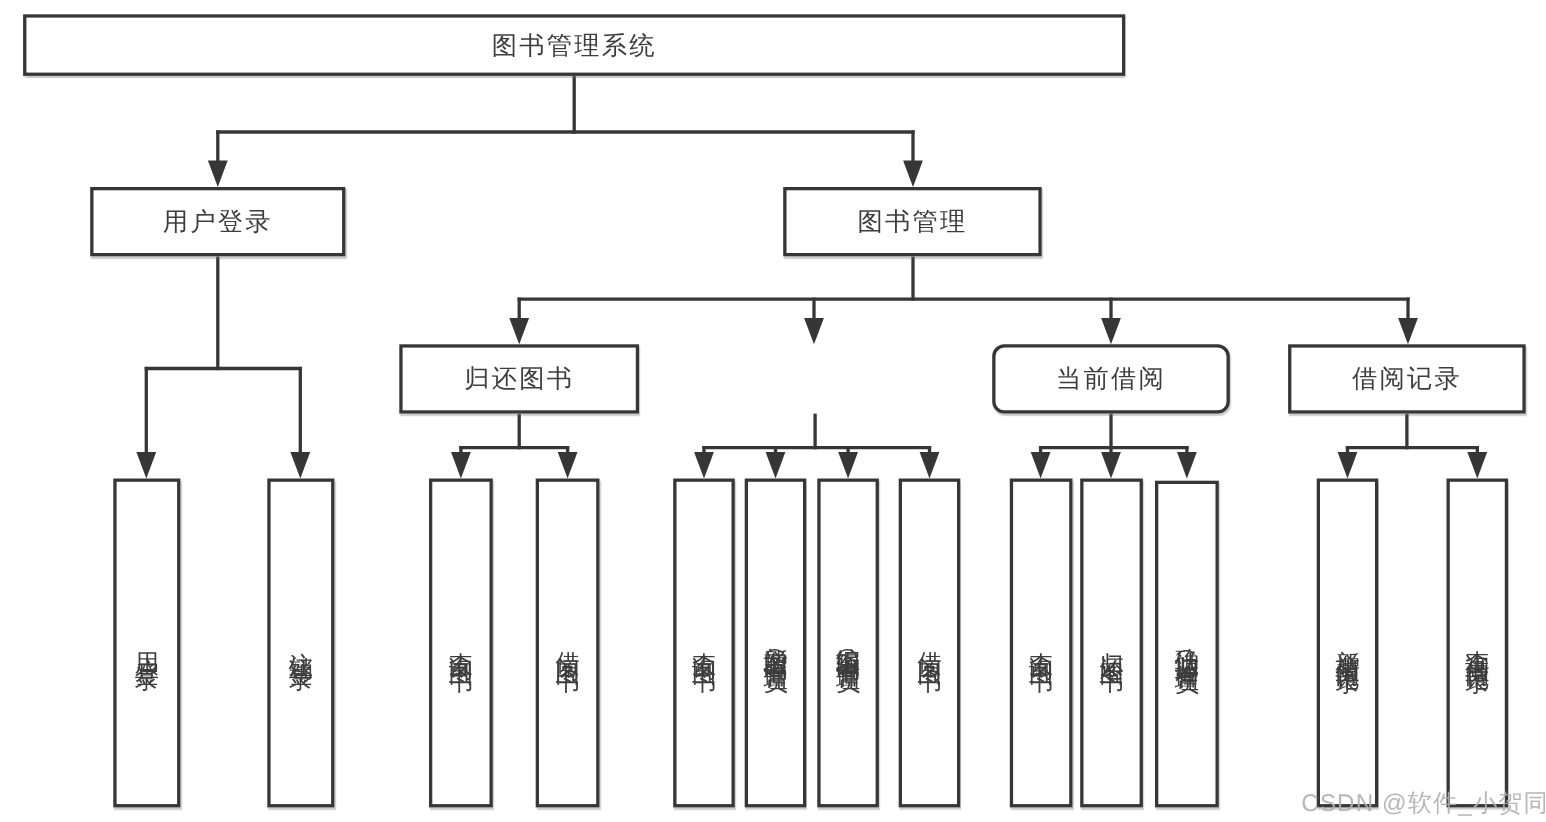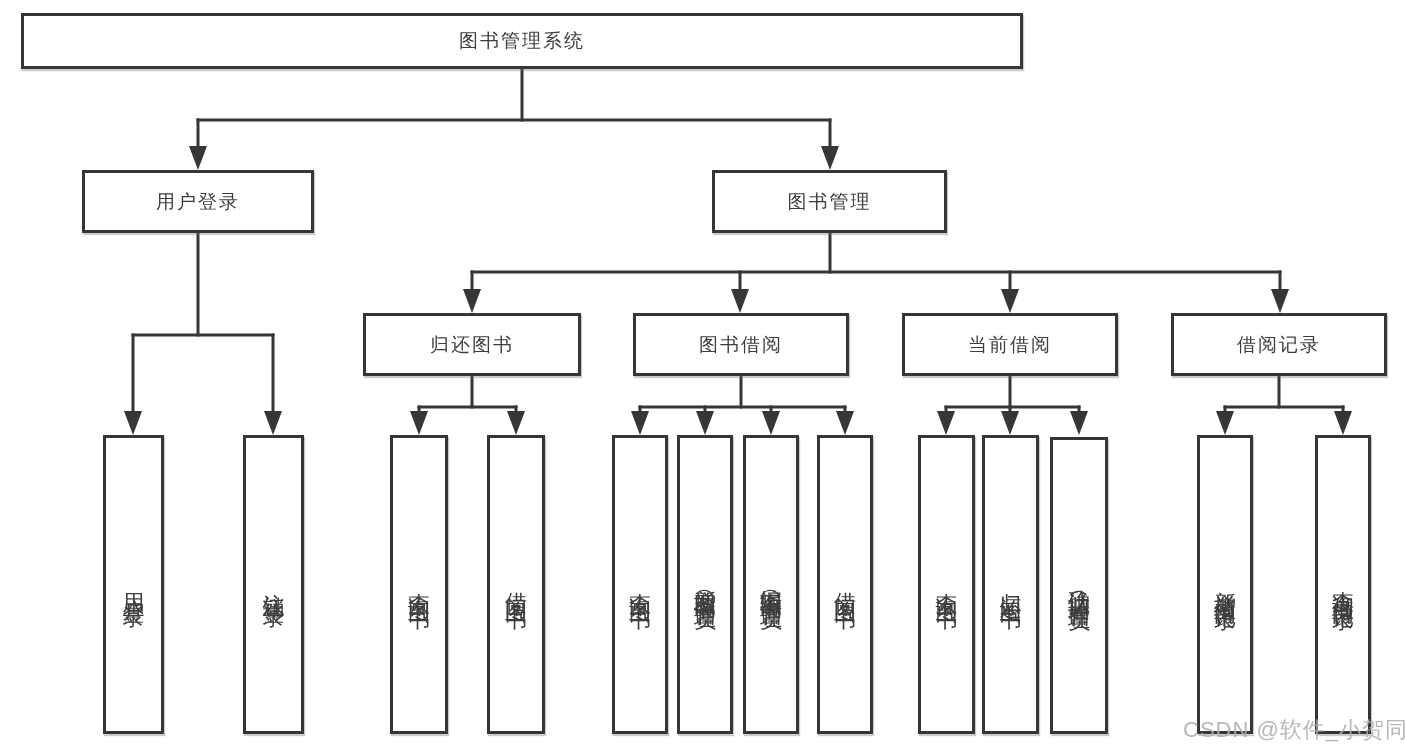--- a/index.html
+++ b/index.html
@@ -27,21 +27,21 @@
     box-sizing: border-box;
     border: 3px solid #363636;
     background: #ffffff;
     color: #3d3d3d;
     display: flex;
     align-items: center;
     justify-content: center;
     box-shadow: 1px 2px 1px rgba(110,110,110,0.35);
   }
   .h-node {
-    font-size: 19px;
+    font-size: 23px;
     letter-spacing: 2px;
     white-space: nowrap;
   }
   .v-node {
     writing-mode: vertical-rl;
     text-orientation: mixed;
     font-size: 22px;
     letter-spacing: 5px;
     line-height: 1;
   }
@@ -146,24 +146,21 @@
   <div class="node h-node" style="left:82px; top:170px; width:232px; height:63px;">
     <span>用户登录</span>
   </div>
   <div class="node h-node" style="left:712px; top:170px; width:235px; height:63px;font-family:Liberation Serif, serif;">
     <span>图书管理</span>
   </div>
 
   <div class="node h-node" style="left:363px; top:313px; width:218px; height:63px;">
     <span>归还图书</span>
   </div>
-  <div class="node h-node" style="left:633px; top:313px; width:216px; height:63px;">
-    <span>图书借阅</span>
-  </div>
-  <div class="node h-node" style="left:902px; top:313px; width:216px; height:63px;">
+  <div class="node h-node" style="left:902px; top:313px; width:216px; height:63px;border-radius:11px;">
     <span>当前借阅</span>
   </div>
   <div class="node h-node" style="left:1171px; top:313px; width:216px; height:63px;">
     <span>借阅记录</span>
   </div>
 
   <div class="node v-node" style="left:103px; top:435px; width:61px; height:299px;">
     <span>用户登录</span>
   </div>
   <div class="node v-node" style="left:243px; top:435px; width:61px; height:299px;">

